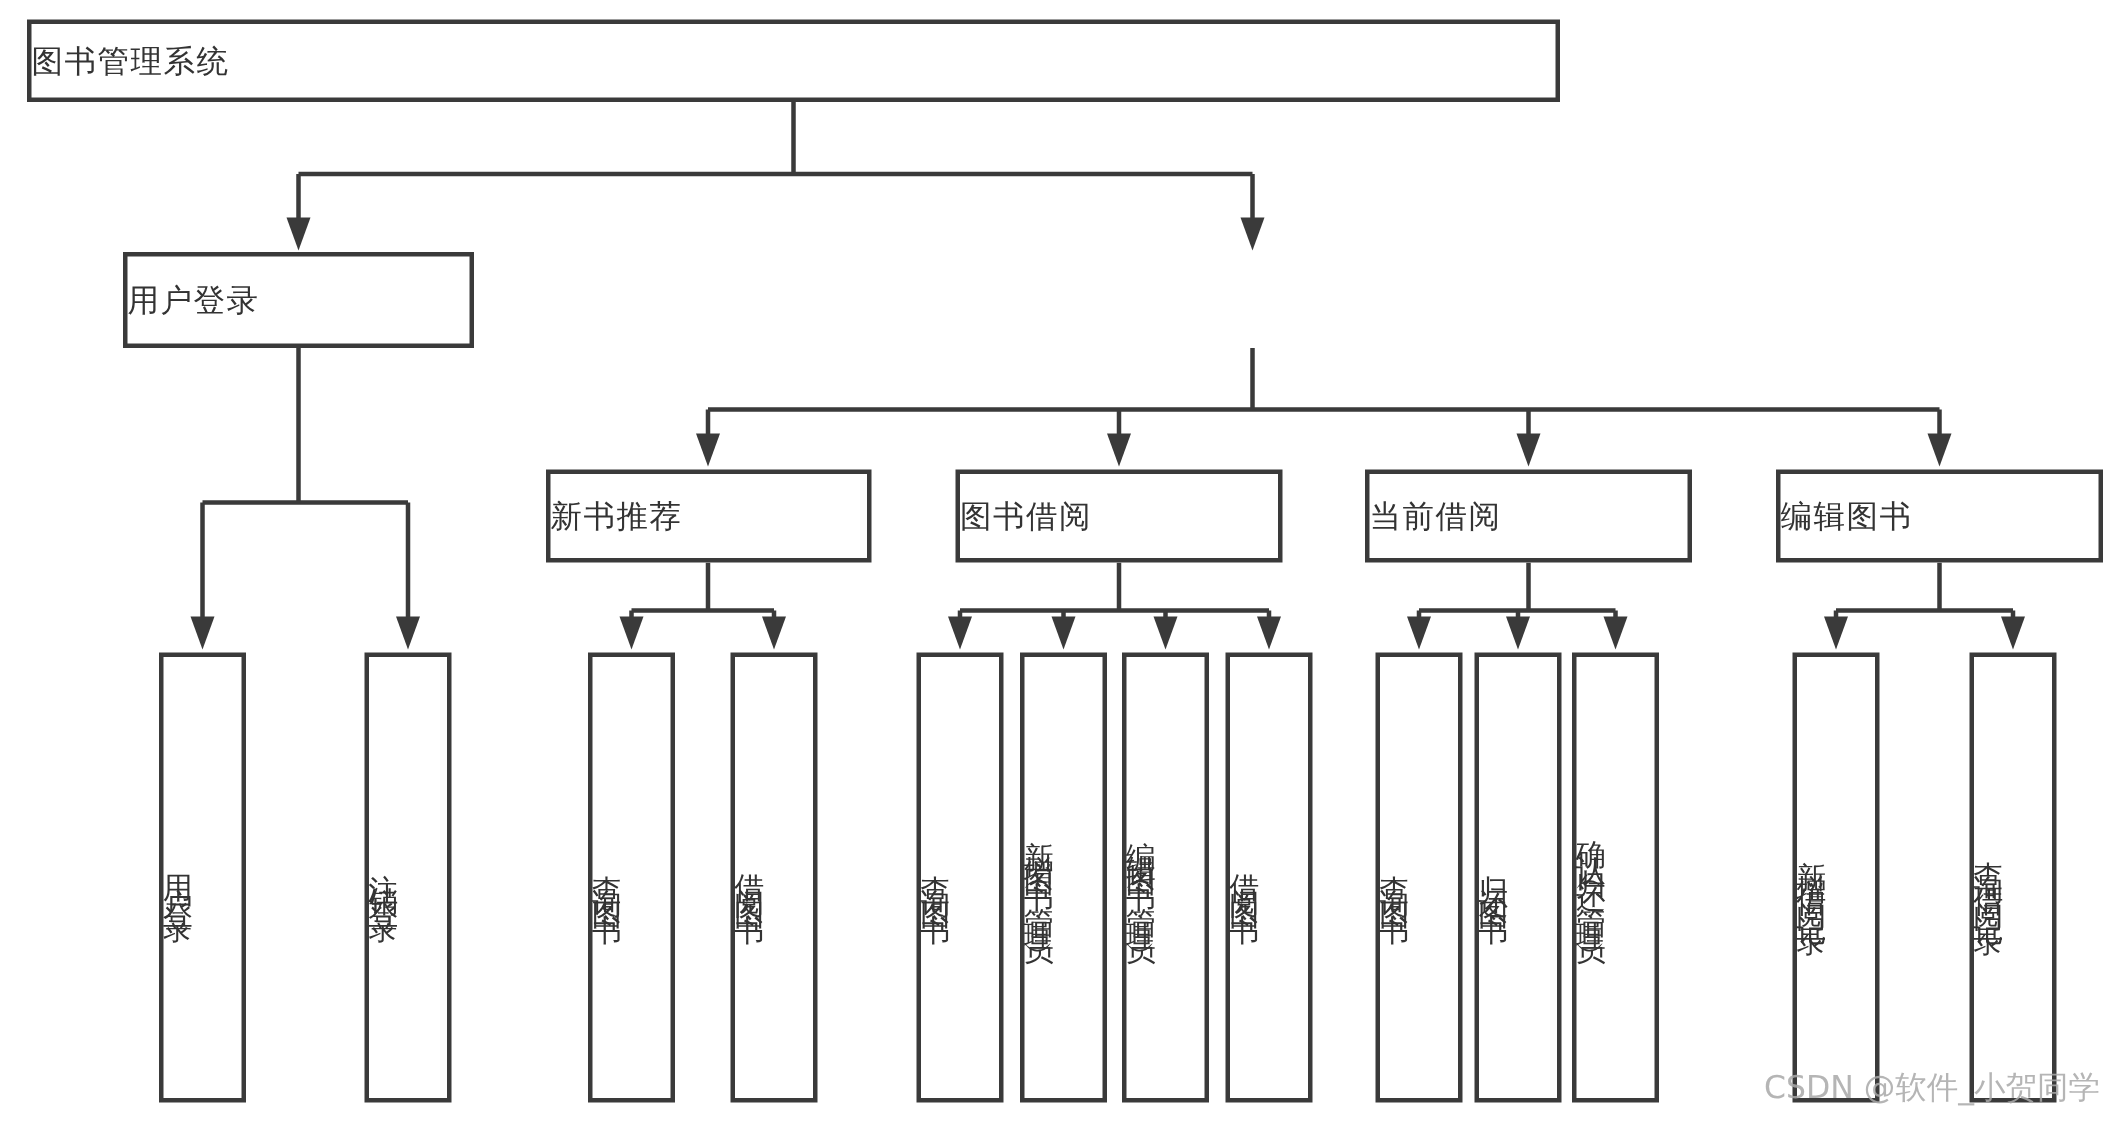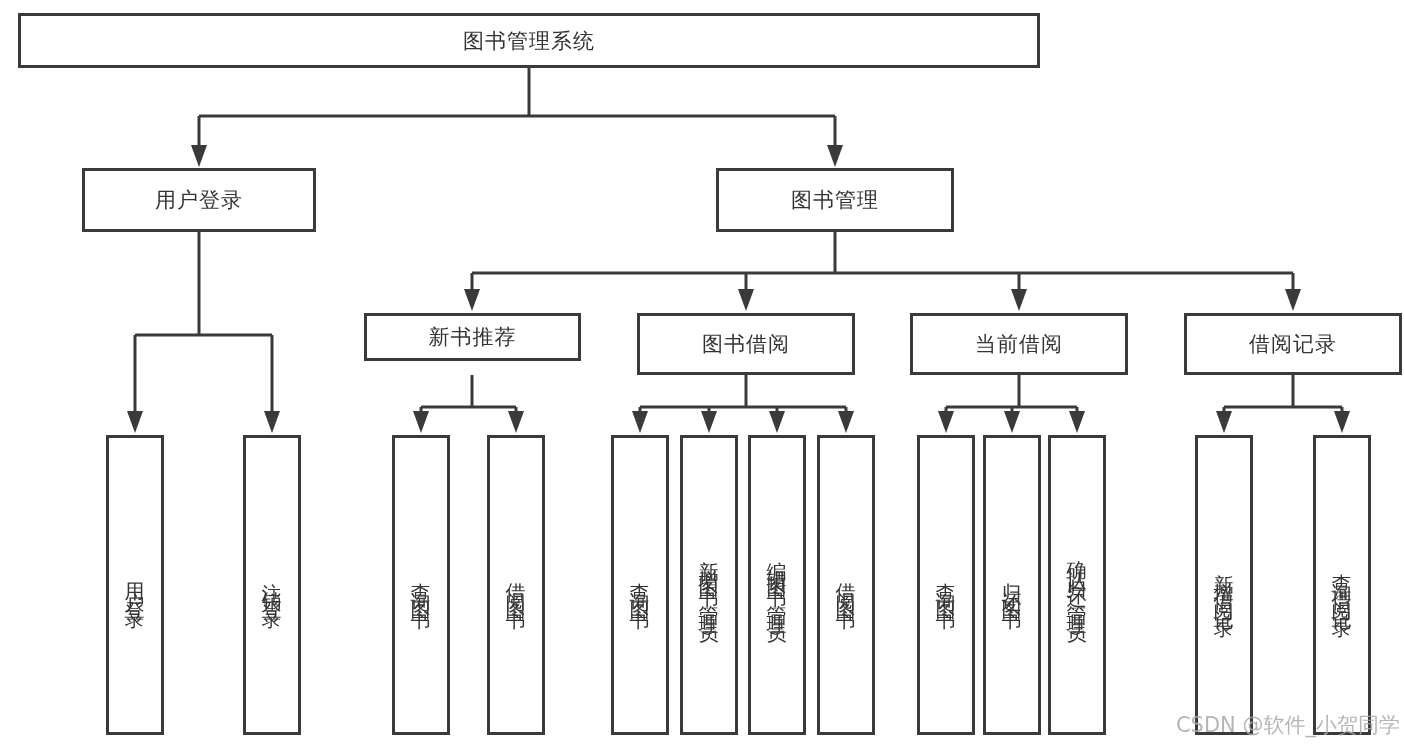--- a/index.html
+++ b/index.html
@@ -32,21 +32,20 @@
     fill: var(--line);
     stroke: none;
   }
   .box {
     position: absolute;
     box-sizing: border-box;
     border: 3px solid var(--line);
     background: #ffffff;
     display: flex;
     align-items: center;
-    justify-content: center;
     color: var(--text);
     z-index: 1;
   }
   .hbox span {
     font-size: 21px;
     letter-spacing: 1px;
     white-space: nowrap;
   }
   .vbox span {
     writing-mode: vertical-lr;
@@ -124,35 +123,32 @@
     </g>
   </svg>
 
   <div class="box hbox" style="left:18px;top:13px;width:1022px;height:55px">
     <span>图书管理系统</span>
   </div>
 
   <div class="box hbox" style="left:82px;top:168px;width:234px;height:64px">
     <span>用户登录</span>
   </div>
-  <div class="box hbox" style="left:716px;top:168px;width:238px;height:64px">
-    <span>图书管理</span>
-  </div>
 
-  <div class="box hbox" style="left:364px;top:313px;width:217px;height:48px">
+  <div class="box hbox" style="left:364px;top:313px;width:217px;height:62px">
     <span>新书推荐</span>
   </div>
   <div class="box hbox" style="left:910px;top:313px;width:218px;height:62px">
     <span>当前借阅</span>
   </div>
   <div class="box hbox" style="left:637px;top:313px;width:218px;height:62px">
     <span>图书借阅</span>
   </div>
   <div class="box hbox" style="left:1184px;top:313px;width:218px;height:62px">
-    <span>借阅记录</span>
+    <span>编辑图书</span>
   </div>
 
   <div class="box vbox" style="left:106px;top:435px;width:58px;height:300px">
     <span>用户登录</span>
   </div>
   <div class="box vbox" style="left:243px;top:435px;width:58px;height:300px">
     <span>注销登录</span>
   </div>
 
   <div class="box vbox" style="left:392px;top:435px;width:58px;height:300px">

